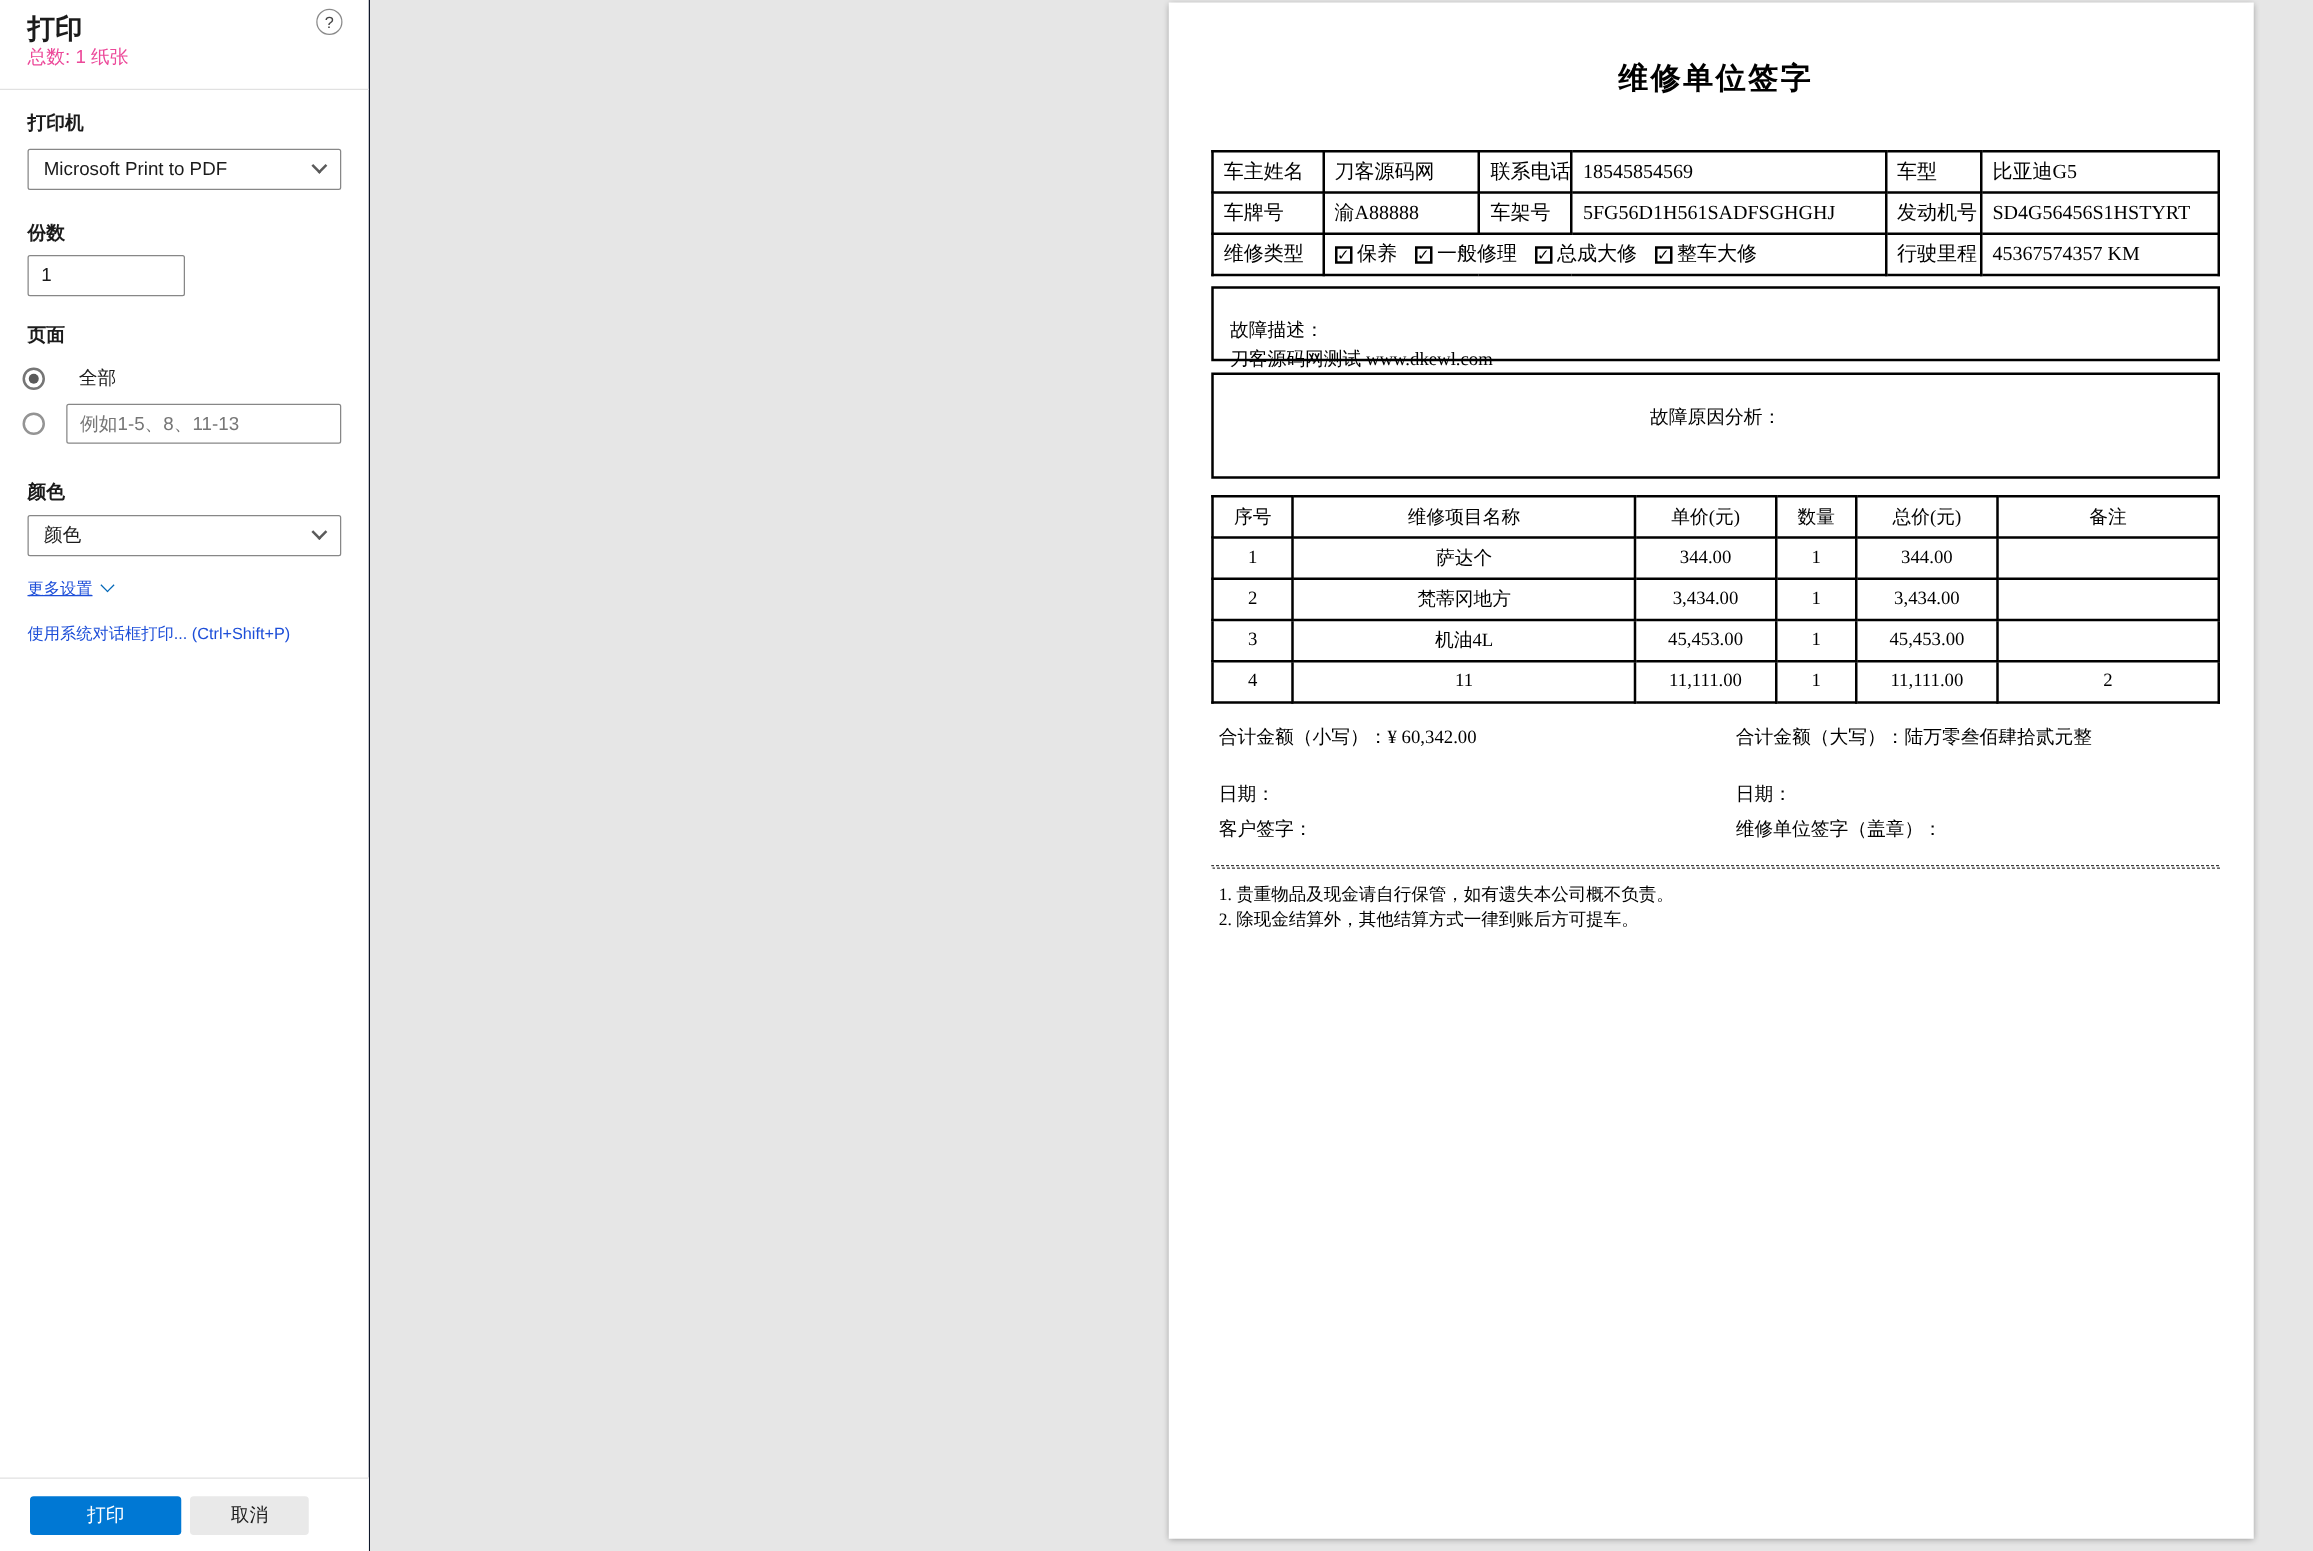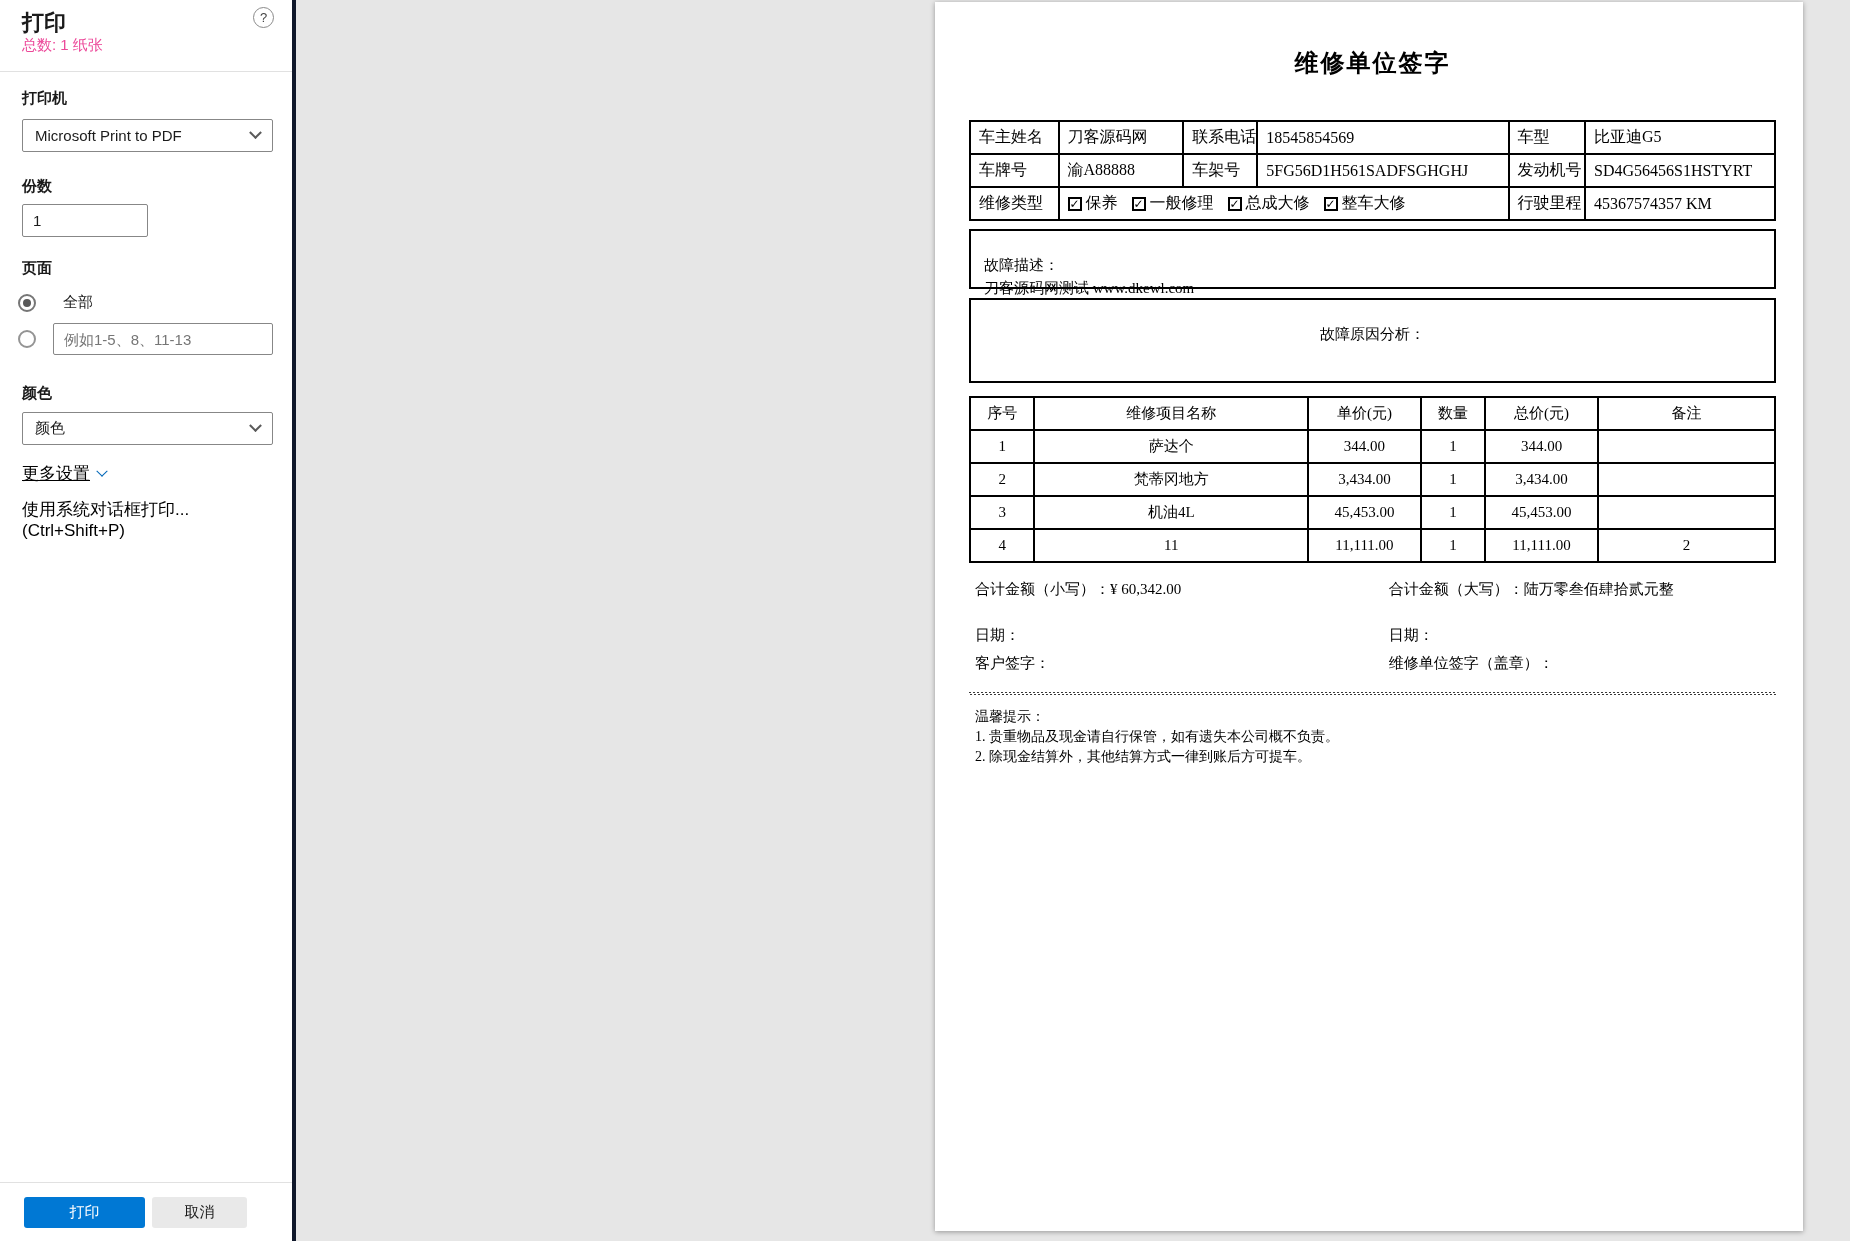--- a/index.html
+++ b/index.html
@@ -2,21 +2,21 @@
 <html><head>
 <meta charset="utf-8">
 <style>
   * { margin:0; padding:0; box-sizing:border-box; }
   html,body { width:1850px; height:1241px; overflow:hidden; background:#e6e6e6;
     font-family:"Liberation Sans","DejaVu Sans",sans-serif; }
   .app { position:relative; width:1850px; height:1241px; }
 
   
   .panel { position:absolute; left:0; top:0; width:296px; height:1241px;
-    background:#fff; border-right:4px solid #0f172a; }
+    background:#fff; border-right:1px solid #0f172a; }
   .panel-title { position:absolute; left:22px; top:8px; font-size:22px;
     font-weight:700; color:#1b1b1b; }
   .help-btn { position:absolute; left:253px; top:7px; width:21px; height:21px;
     border:1px solid #8a8a8a; border-radius:50%; background:#fff; color:#444;
     font-size:13px; line-height:19px; text-align:center; cursor:pointer; }
   .total-sheets { position:absolute; left:22px; top:36px; font-size:15px; color:#ec4899; }
   .panel-divider { position:absolute; left:0; top:71px; width:100%; height:1px;
     background:#e1e1e1; }
   .fld-label { position:absolute; left:22px; font-size:15px; font-weight:700; color:#1b1b1b; }
   .select { position:absolute; left:22px; width:251px; height:33px;
@@ -31,21 +31,21 @@
   .copies-input { position:absolute; left:22px; top:204px; width:126px; height:33px; }
   .radio-row { position:absolute; left:18px; display:flex; align-items:center; cursor:pointer; }
   .radio { width:18px; height:18px; border-radius:50%; border:2px solid #949494;
     position:relative; flex:0 0 auto; background:#fff; }
   .radio.selected { border-color:#767676; }
   .radio.selected::after { content:""; position:absolute; left:3px; top:3px;
     width:8px; height:8px; border-radius:50%; background:#595959; }
   .radio-label { margin-left:27px; font-size:15px; color:#1b1b1b; }
   .range-input { position:absolute; left:53px; top:323px; width:220px; height:32px; }
   .range-input::placeholder { color:#767676; }
-  .link { font-size:17px; color:#000000; cursor:pointer; text-decoration:none;
+  .link { font-size:13px; color:#1d4ed8; cursor:pointer; text-decoration:none;
     display:inline-flex; align-items:center; }
   .more-link { position:absolute; left:22px; top:462px; text-decoration:underline; }
   .more-link .chev { border-color:#0067b8; border-width:1.5px; width:8px; height:8px;
     margin-left:8px; }
   .sys-link { position:absolute; left:22px; top:498px; }
   .panel-footer { position:absolute; left:0; bottom:0; width:100%; height:59px;
     border-top:1px solid #e1e1e1; background:#fff; }
   .btn { position:absolute; top:14px; height:31px; border:none; border-radius:3px;
     font-size:15px; cursor:pointer; font-family:inherit; }
   .btn-print { left:24px; width:121px; background:#0078d4; color:#fff; }
@@ -275,20 +275,19 @@
         <span class="rcol">日期：</span>
       </div>
       <div class="row2col sign-row">
         <span>客户签字：</span>
         <span class="rcol">维修单位签字（盖章）：</span>
       </div>
 
       <div class="dotted-line"></div>
 
       <div class="tips">
-        <div>温馨提示：</div>
         <div>1. 贵重物品及现金请自行保管，如有遗失本公司概不负责。</div>
         <div>2. 除现金结算外，其他结算方式一律到账后方可提车。</div>
       </div>
 
     </div>
   </main>
 </div>
 
 </body></html>

